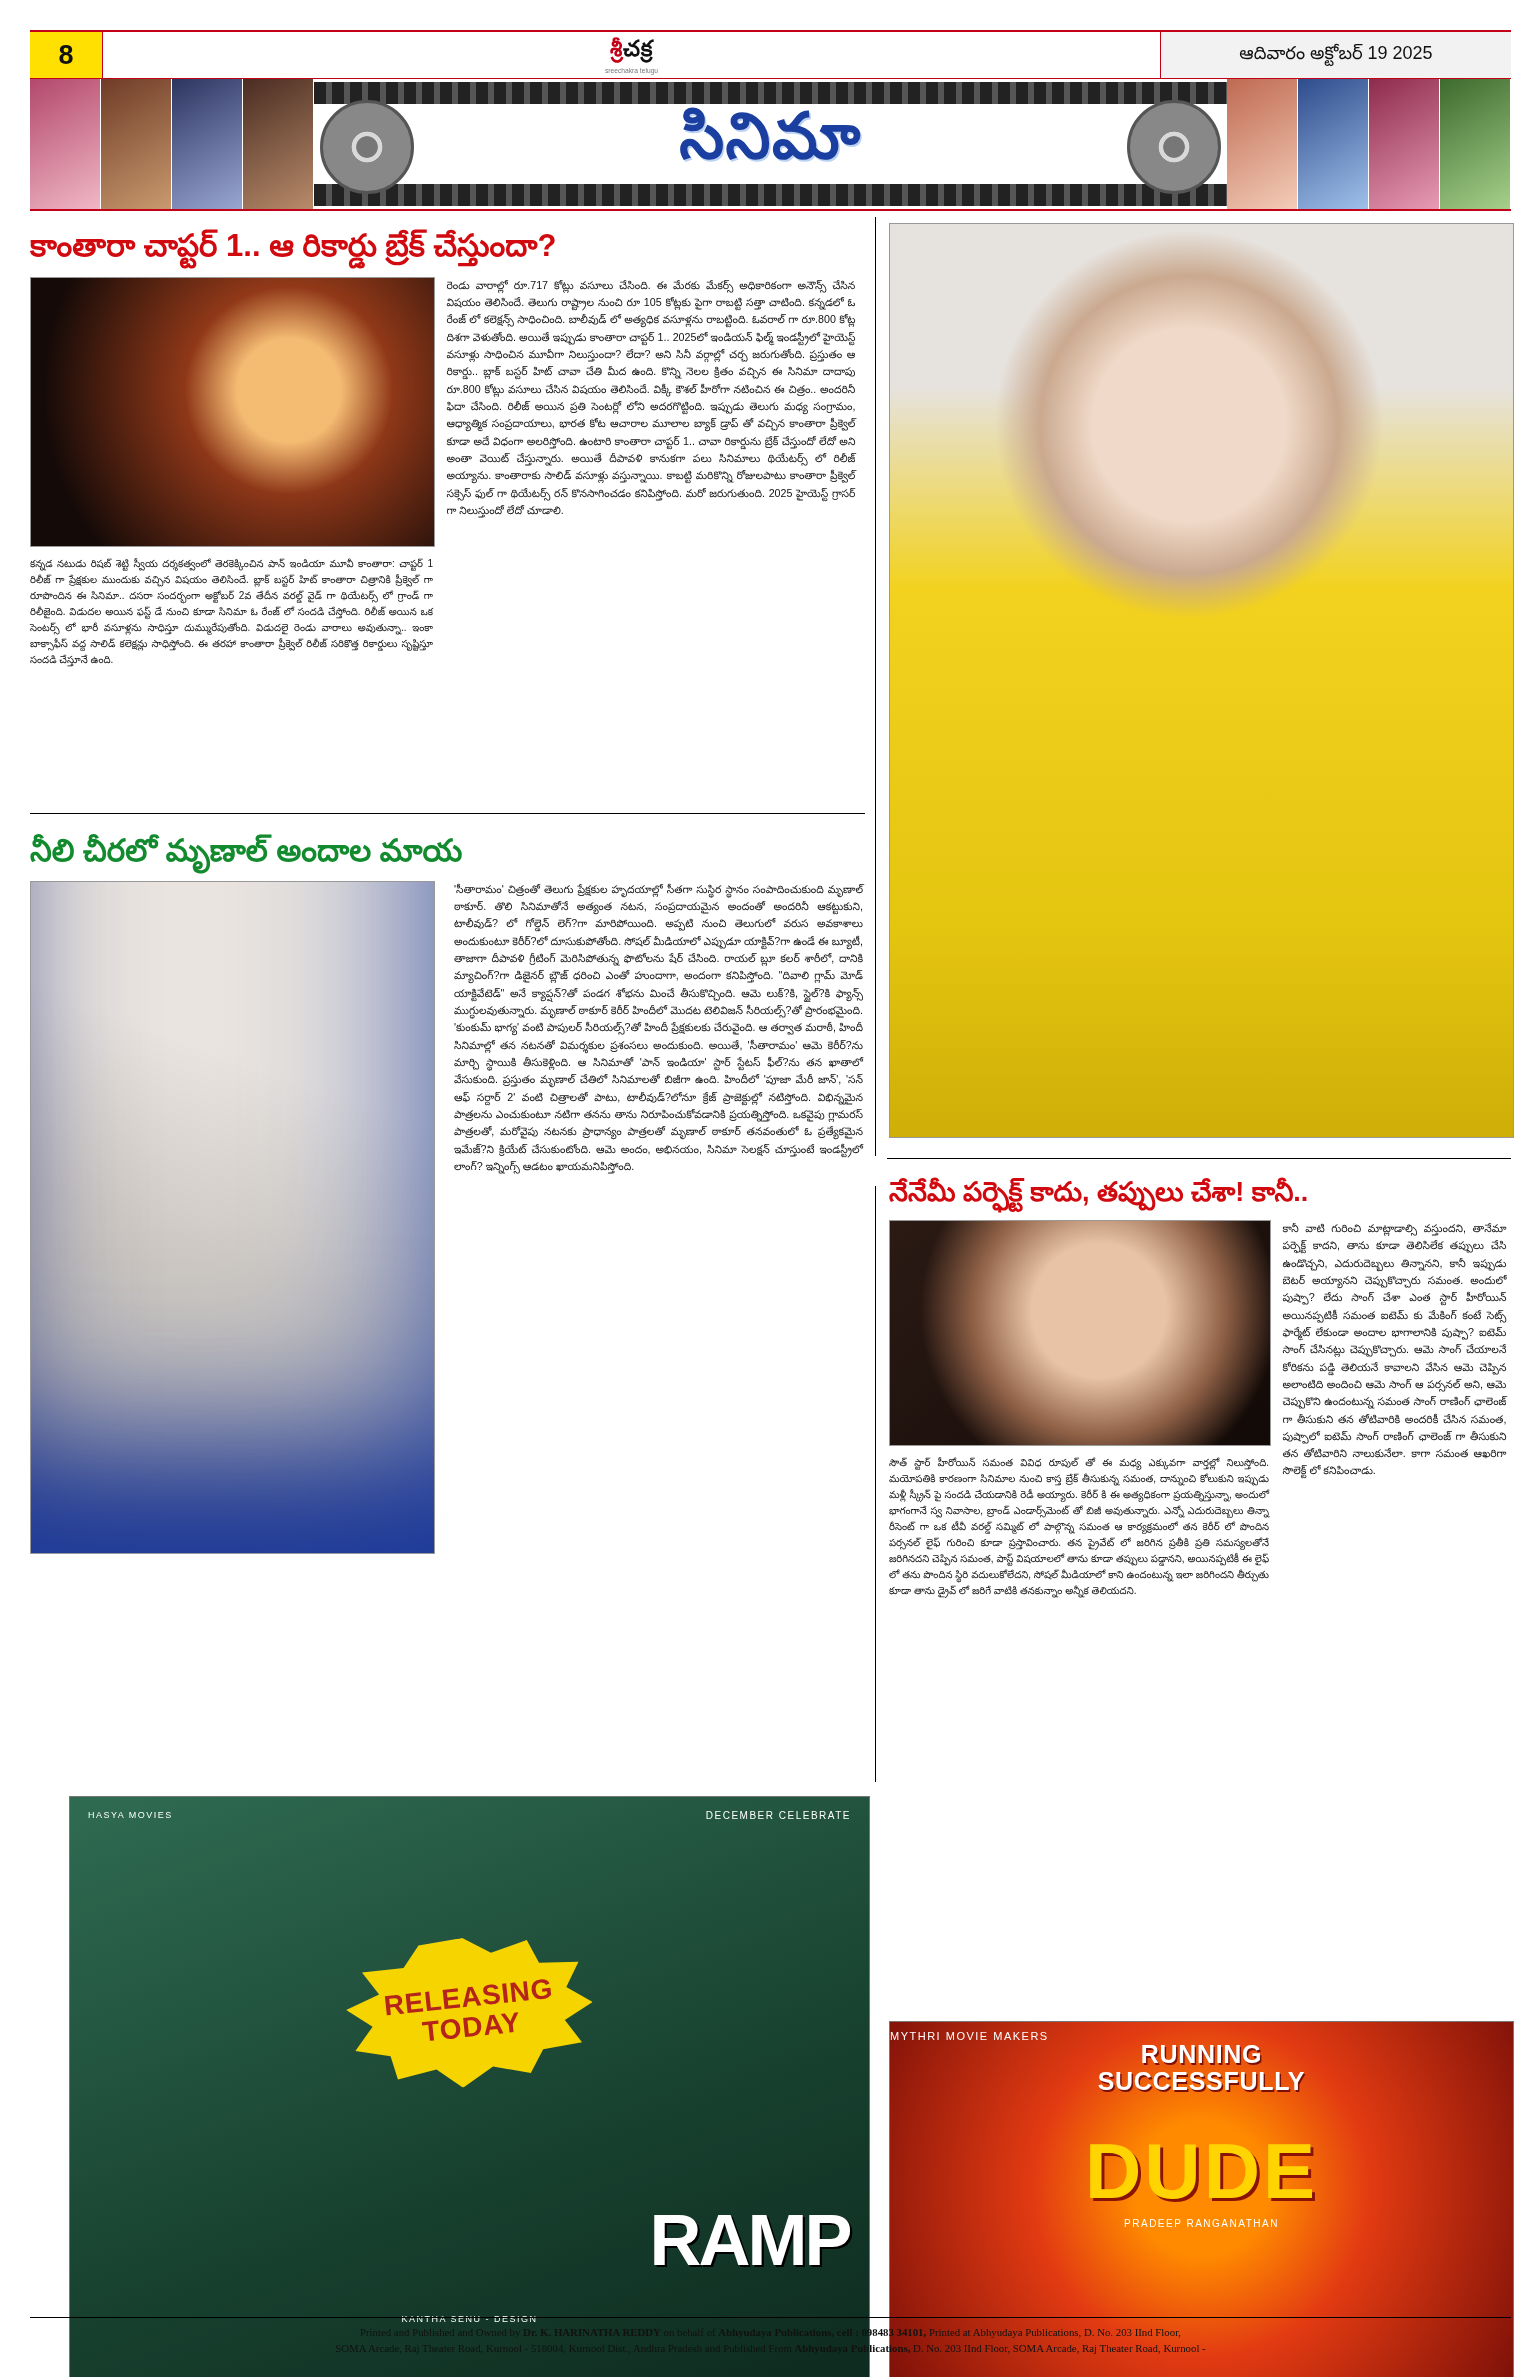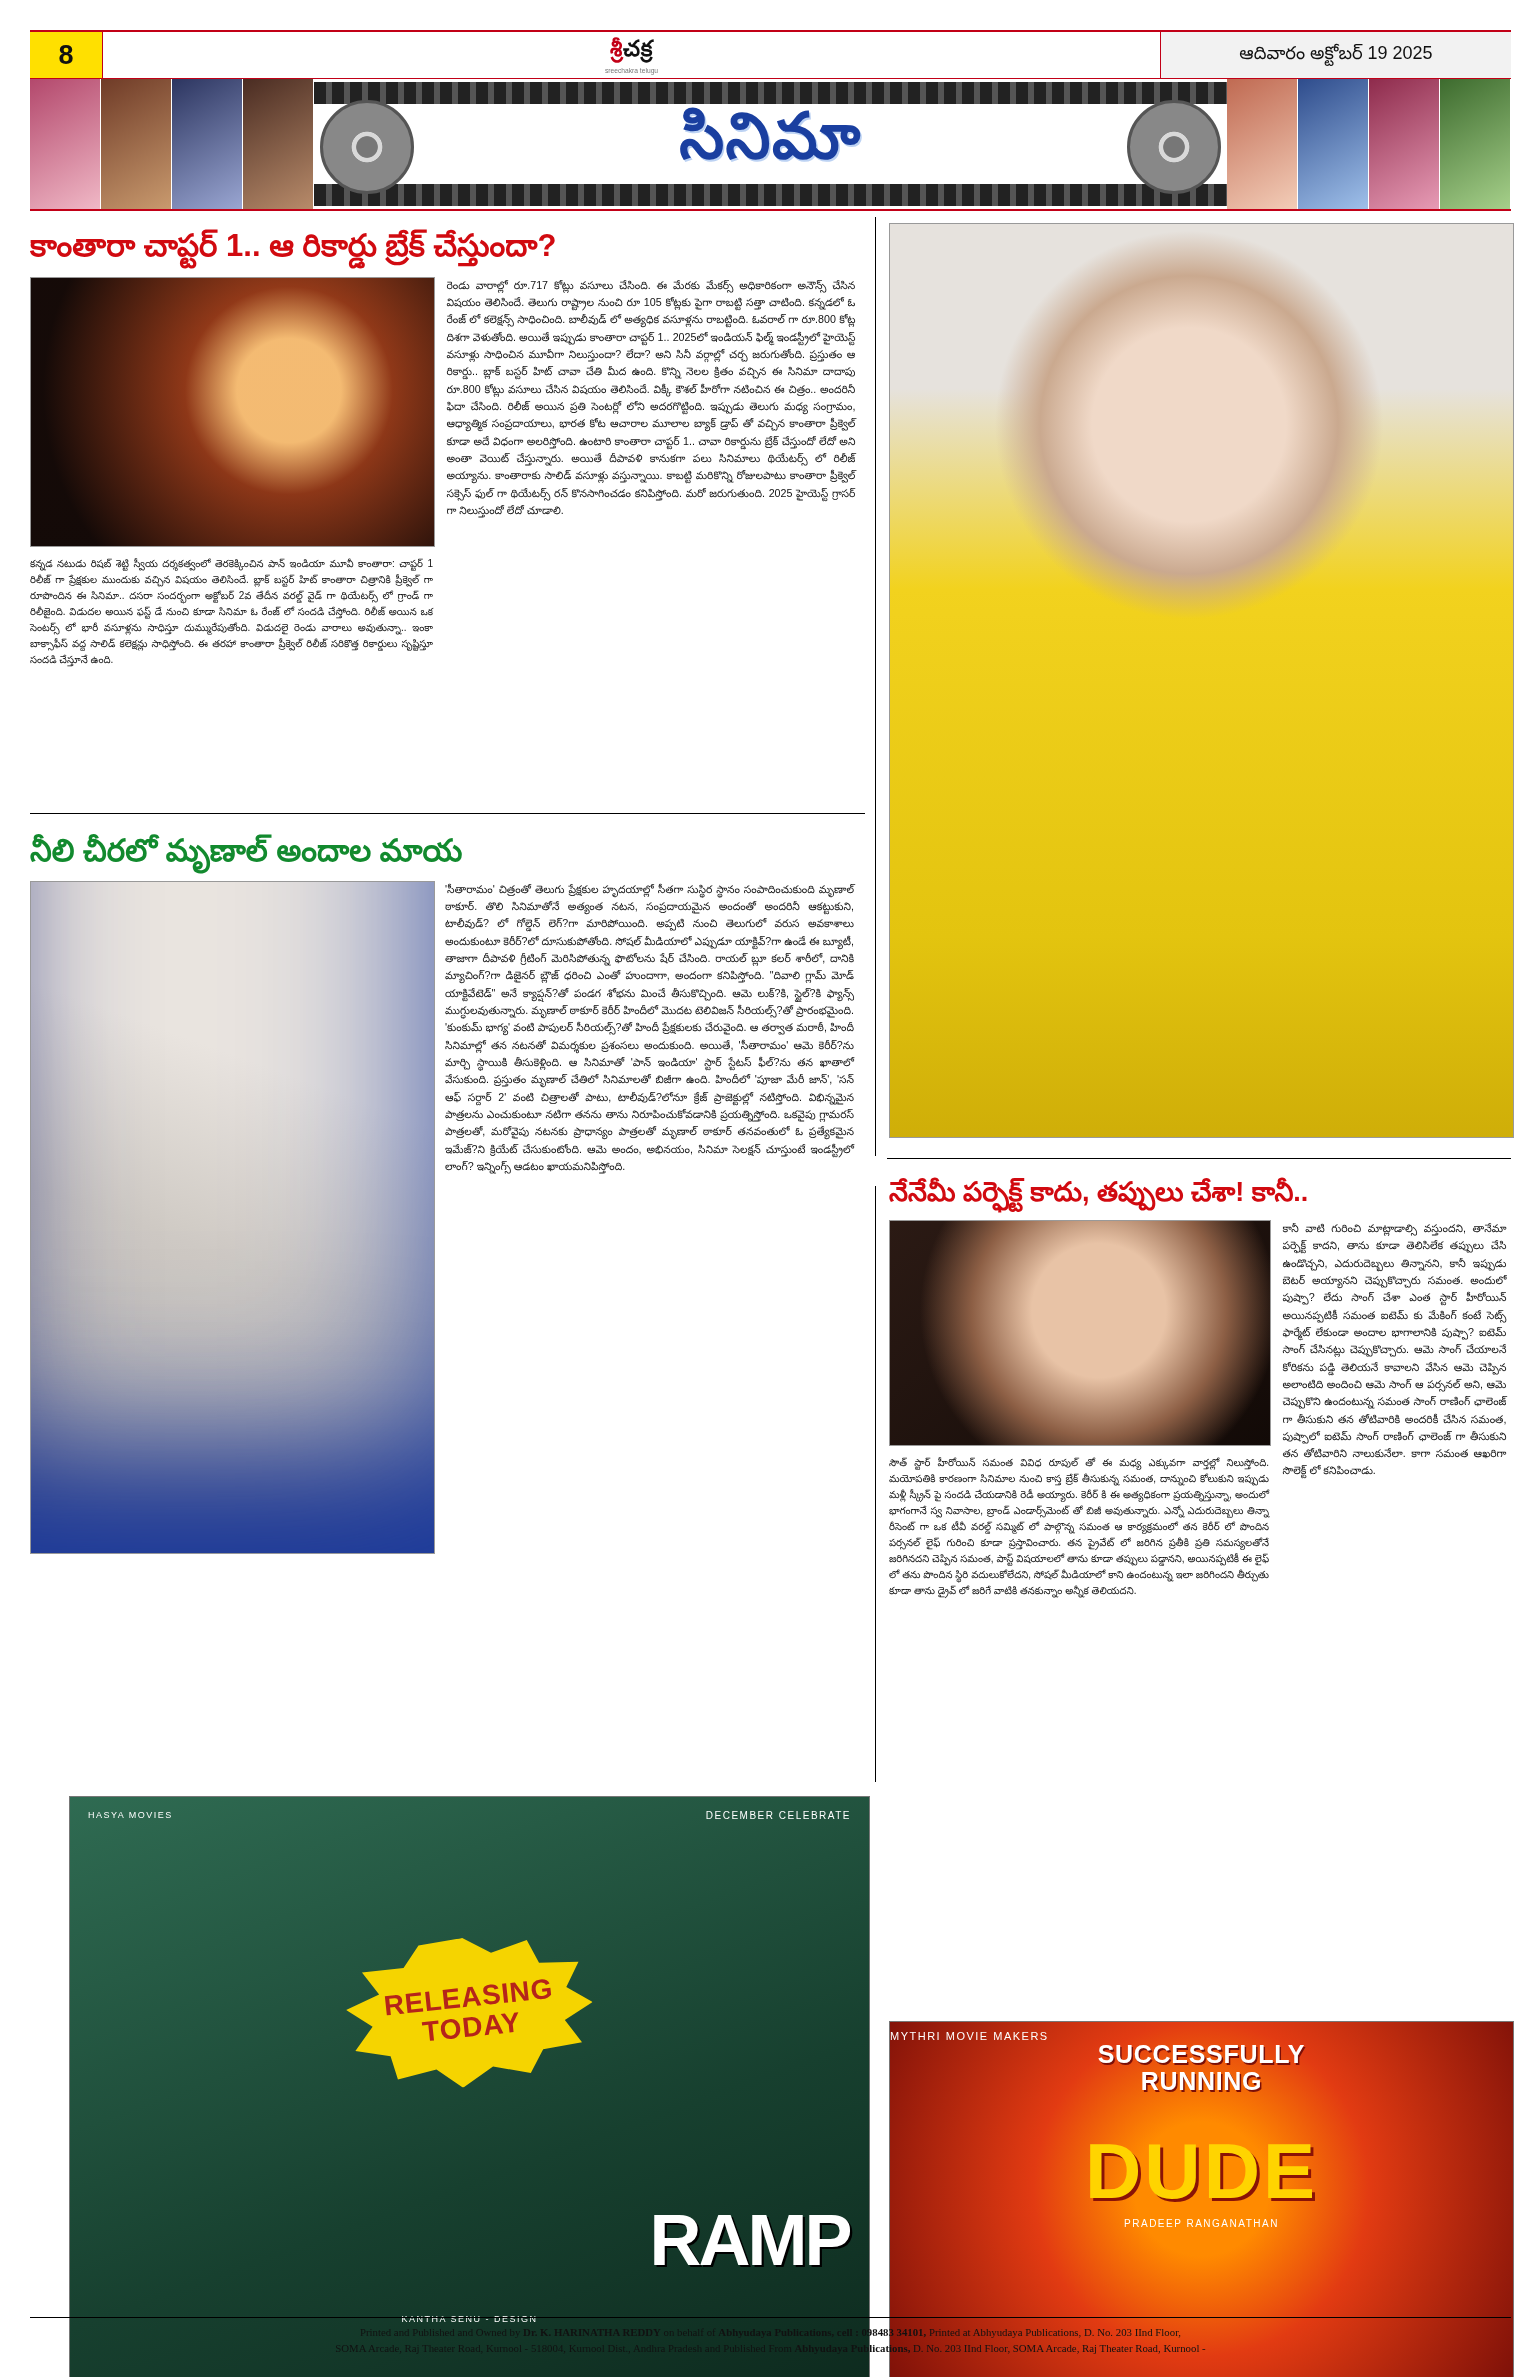--- a/index.html
+++ b/index.html
@@ -122,21 +122,21 @@
                  radial-gradient(circle at 64% 42%, rgba(255,196,120,.95) 0 52px, rgba(180,70,30,.75) 104px, rgba(20,10,8,.95) 246px),
                  linear-gradient(180deg,#2a1208,#120705);"></div>
           <div class="caption" style="margin-top:9px;width:403px;">కన్నడ నటుడు రిషబ్ శెట్టి స్వీయ దర్శకత్వంలో తెరకెక్కించిన పాన్ ఇండియా మూవీ కాంతారా: చాప్టర్ 1 రిలీజ్ గా ప్రేక్షకుల ముందుకు వచ్చిన విషయం తెలిసిందే. బ్లాక్ బస్టర్ హిట్ కాంతారా చిత్రానికి ప్రీక్వెల్ గా రూపొందిన ఈ సినిమా.. దసరా సందర్భంగా అక్టోబర్ 2వ తేదీన వరల్డ్ వైడ్ గా థియేటర్స్ లో గ్రాండ్ గా రిలీజైంది. విడుదల అయిన ఫస్ట్ డే నుంచి కూడా సినిమా ఓ రేంజ్ లో సందడి చేస్తోంది. రిలీజ్ అయిన ఒక సెంటర్స్ లో భారీ వసూళ్లను సాధిస్తూ దుమ్మురేపుతోంది. విడుదలై రెండు వారాలు అవుతున్నా.. ఇంకా బాక్సాఫీస్ వద్ద సాలిడ్ కలెక్షన్లు సాధిస్తోంది. ఈ తరహా కాంతారా ప్రీక్వెల్ రిలీజ్ సరికొత్త రికార్డులు సృష్టిస్తూ సందడి చేస్తూనే ఉంది.</div>
         </div>
         <div class="body-col" style="width:409px;">రెండు వారాల్లో రూ.717 కోట్లు వసూలు చేసింది. ఈ మేరకు మేకర్స్ అధికారికంగా అనౌన్స్ చేసిన విషయం తెలిసిందే. తెలుగు రాష్ట్రాల నుంచి రూ 105 కోట్లకు పైగా రాబట్టి సత్తా చాటింది. కన్నడలో ఓ రేంజ్ లో కలెక్షన్స్ సాధించింది. బాలీవుడ్ లో అత్యధిక వసూళ్లను రాబట్టింది. ఓవరాల్ గా రూ.800 కోట్ల దిశగా వెళుతోంది. అయితే ఇప్పుడు కాంతారా చాప్టర్ 1.. 2025లో ఇండియన్ ఫిల్మ్ ఇండస్ట్రీలో హైయెస్ట్ వసూళ్లు సాధించిన మూవీగా నిలుస్తుందా? లేదా? అని సినీ వర్గాల్లో చర్చ జరుగుతోంది. ప్రస్తుతం ఆ రికార్డు.. బ్లాక్ బస్టర్ హిట్ చావా చేతి మీద ఉంది. కొన్ని నెలల క్రితం వచ్చిన ఈ సినిమా దాదాపు రూ.800 కోట్లు వసూలు చేసిన విషయం తెలిసిందే. విక్కీ కౌశల్ హీరోగా నటించిన ఈ చిత్రం.. అందరినీ ఫిదా చేసింది. రిలీజ్ అయిన ప్రతి సెంటర్లో లోని అదరగొట్టింది. ఇప్పుడు తెలుగు మధ్య సంగ్రామం, ఆధ్యాత్మిక సంప్రదాయాలు, భారత కోట ఆచారాల మూలాల బ్యాక్ డ్రాప్ తో వచ్చిన కాంతారా ప్రీక్వెల్ కూడా అదే విధంగా అలరిస్తోంది. ఉంటారి కాంతారా చాప్టర్ 1.. చావా రికార్డును బ్రేక్ చేస్తుందో లేదో అని అంతా వెయిట్ చేస్తున్నారు. అయితే దీపావళి కానుకగా పలు సినిమాలు థియేటర్స్ లో రిలీజ్ అయ్యాను. కాంతారాకు సాలిడ్ వసూళ్లు వస్తున్నాయి. కాబట్టి మరికొన్ని రోజులపాటు కాంతారా ప్రీక్వెల్ సక్సెస్ ఫుల్ గా థియేటర్స్ రన్ కొనసాగించడం కనిపిస్తోంది. మరో జరుగుతుంది. 2025 హైయెస్ట్ గ్రాసర్ గా నిలుస్తుందో లేదో చూడాలి.</div>
       </div>
     </div>
 
     <div style="position:absolute;left:0;top:610px;width:835px;">
       <div class="headline hl-green" style="margin:4.5px 0 12px 0;">నీలి చీరలో మృణాల్ అందాల మాయ</div>
-      <div style="display:flex;gap:10px;align-items:flex-start;">
+      <div style="display:flex;gap:19px;align-items:flex-start;">
         <div class="photo" style="width:403px;height:671px;background:
                linear-gradient(200deg,#e9e4df 0 30%,#cfcac4 55%,#b9b4ae 100%);
                box-shadow:inset -89px -194px 194px -104px #1c3b9c, inset 67px -164px 149px -112px #24307a;"></div>
         <div class="body-col" style="width:409px;">'సీతారామం' చిత్రంతో తెలుగు ప్రేక్షకుల హృదయాల్లో సీతగా సుస్థిర స్థానం సంపాదించుకుంది మృణాల్ ఠాకూర్. తొలి సినిమాతోనే అత్యంత నటన, సంప్రదాయమైన అందంతో అందరినీ ఆకట్టుకుని, టాలీవుడ్? లో గోల్డెన్ లెగ్?గా మారిపోయింది. అప్పటి నుంచి తెలుగులో వరుస అవకాశాలు అందుకుంటూ కెరీర్?లో దూసుకుపోతోంది. సోషల్ మీడియాలో ఎప్పుడూ యాక్టివ్?గా ఉండే ఈ బ్యూటీ, తాజాగా దీపావళి గ్రీటింగ్ మెరిసిపోతున్న ఫొటోలను షేర్ చేసింది. రాయల్ బ్లూ కలర్ శారీలో, దానికి మ్యాచింగ్?గా డిజైనర్ బ్లౌజ్ ధరించి ఎంతో హుందాగా, అందంగా కనిపిస్తోంది. "దివాలి గ్లామ్ మోడ్ యాక్టివేటెడ్" అనే క్యాప్షన్?తో పండగ శోభను మించే తీసుకొచ్చింది. ఆమె లుక్?కి, స్టైల్?కి ఫ్యాన్స్ ముగ్ధులవుతున్నారు. మృణాల్ ఠాకూర్ కెరీర్ హిందీలో మొదట టెలివిజన్ సీరియల్స్?తో ప్రారంభమైంది. 'కుంకుమ్ భాగ్య' వంటి పాపులర్ సీరియల్స్?తో హిందీ ప్రేక్షకులకు చేరువైంది. ఆ తర్వాత మరాఠీ, హిందీ సినిమాల్లో తన నటనతో విమర్శకుల ప్రశంసలు అందుకుంది. అయితే, 'సీతారామం' ఆమె కెరీర్?ను మార్చి స్థాయికి తీసుకెళ్లింది. ఆ సినిమాతో 'పాన్ ఇండియా' స్టార్ స్టేటస్ ఫీల్?ను తన ఖాతాలో వేసుకుంది. ప్రస్తుతం మృణాల్ చేతిలో సినిమాలతో బిజీగా ఉంది. హిందీలో 'పూజా మేరీ జాన్', 'సన్ ఆఫ్ సర్దార్ 2' వంటి చిత్రాలతో పాటు, టాలీవుడ్?లోనూ క్రేజ్ ప్రాజెక్టుల్లో నటిస్తోంది. విభిన్నమైన పాత్రలను ఎంచుకుంటూ నటిగా తనను తాను నిరూపించుకోవడానికి ప్రయత్నిస్తోంది. ఒకవైపు గ్లామరస్ పాత్రలతో, మరోవైపు నటనకు ప్రాధాన్యం పాత్రలతో మృణాల్ ఠాకూర్ తనవంతులో ఓ ప్రత్యేకమైన ఇమేజ్?ని క్రియేట్ చేసుకుంటోంది. ఆమె అందం, అభినయం, సినిమా సెలక్షన్ చూస్తుంటే ఇండస్ట్రీలో లాంగ్? ఇన్నింగ్స్ ఆడటం ఖాయమనిపిస్తోంది.</div>
       </div>
     </div>
 
     <div style="position:absolute;left:859px;top:6px;width:623px;">
       <div class="photo" style="width:623px;height:913px;background:
              radial-gradient(circle at 48% 22%, #f0d9c8 0 97px, #caa98f 149px, transparent 194px),
@@ -163,22 +163,22 @@
         <span>RELEASING TODAY</span>
       </div>
       <div class="ramp-word">RAMP</div>
       <div class="poster-sub" style="bottom:69px;font-size:9px;">KANTHA SENU - DESIGN</div>
 
     </div>
 
     <div class="poster poster-dude" style="position:absolute;left:859px;top:1804px;width:623px;height:371px;">
       <div class="poster-sub" style="top:7.5px;left:0;right:auto;text-align:right;font-size:11px;">MYTHRI MOVIE MAKERS</div>
       <div class="dude-top">
+        <div>RUNNING</div>
         <div style="color:#fff;">SUCCESSFULLY</div>
-        <div>RUNNING</div>
       </div>
       <div class="dude-word">DUDE</div>
       <div class="poster-sub" style="top:196px;font-size:10px;">PRADEEP RANGANATHAN</div>
 
     </div>
 
     <div class="footer">
       <div>
         <span>Printed and Published and Owned by </span><b>Dr. K. HARINATHA REDDY</b><span> on behalf of </span><b>Abhyudaya Publications, cell : 098483 34101,</b><span> Printed at Abhyudaya Publications, D. No. 203 IInd Floor,</span>
       </div>

